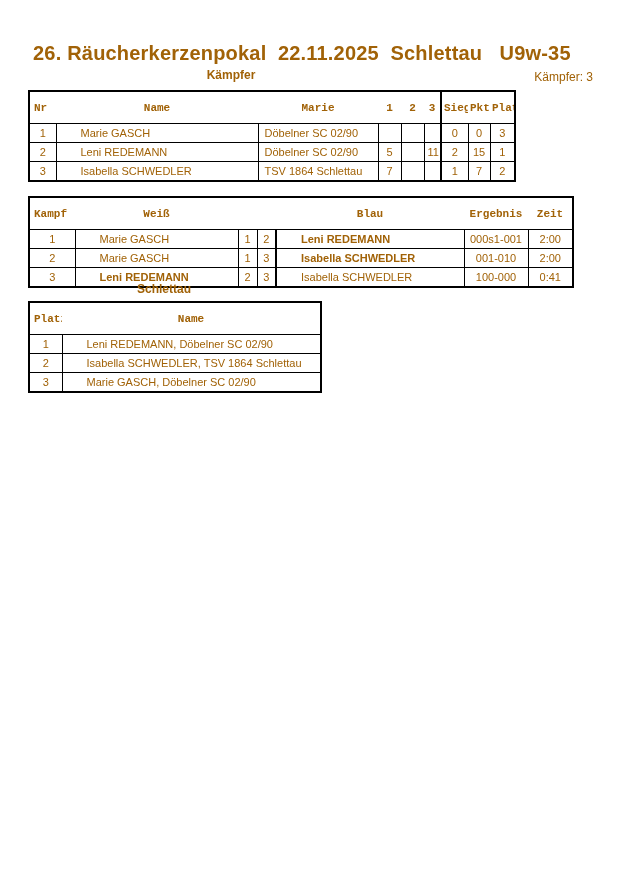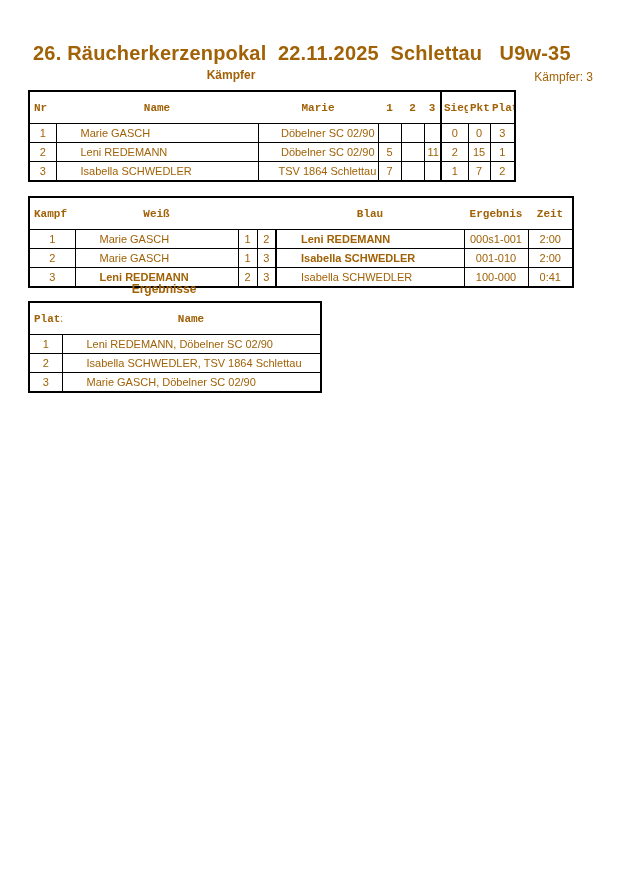--- a/index.html
+++ b/index.html
@@ -31,21 +31,21 @@
   th{
     border:0;border-bottom:1px solid #000;height:15px;font-size:11px;font-weight:bold;
     padding:8px 2px;white-space:nowrap;overflow:hidden;text-align:center;font-family:Liberation Mono, monospace;
   }
   td{
     border:1px solid #000;height:18px;padding:0 3px;white-space:nowrap;
     overflow:hidden;text-align:center;
   }
   th.al{text-align:left;padding-left:4px;}
   td.name{text-align:left;padding-left:24px;}
-  td.verein{text-align:right;padding-left:20px;}
+  td.verein{text-align:left;padding-left:6px;}
   .thickL{border-left:2px solid #000 !important;}
   .bold{font-weight:bold;}
 </style>
 </head>
 <body>
 
 <div class="page">
 
   <div class="title">26. Räucherkerzenpokal  22.11.2025  Schlettau   U9w-35</div>
   <div class="section-heading h-kaempfer">Kämpfer</div>
@@ -159,21 +159,21 @@
         <td class="name bold">Leni REDEMANN</td>
         <td>2</td>
         <td>3</td>
         <td class="name thickL">Isabella SCHWEDLER</td>
         <td>100-000</td>
         <td>0:41</td>
       </tr>
     </tbody>
   </table>
 
-  <div class="section-heading h-ergebnisse">Ergebnisse</div>
+  <div class="section-heading h-ergebnisse">Schlettau</div>
 
   <table class="t-ergebnisse">
     <colgroup>
       <col style="width:33px">
         <col style="width:259px">
     </colgroup>
     <thead>
       <tr>
         <th class="al">Platz</th>
         <th>Name</th>

